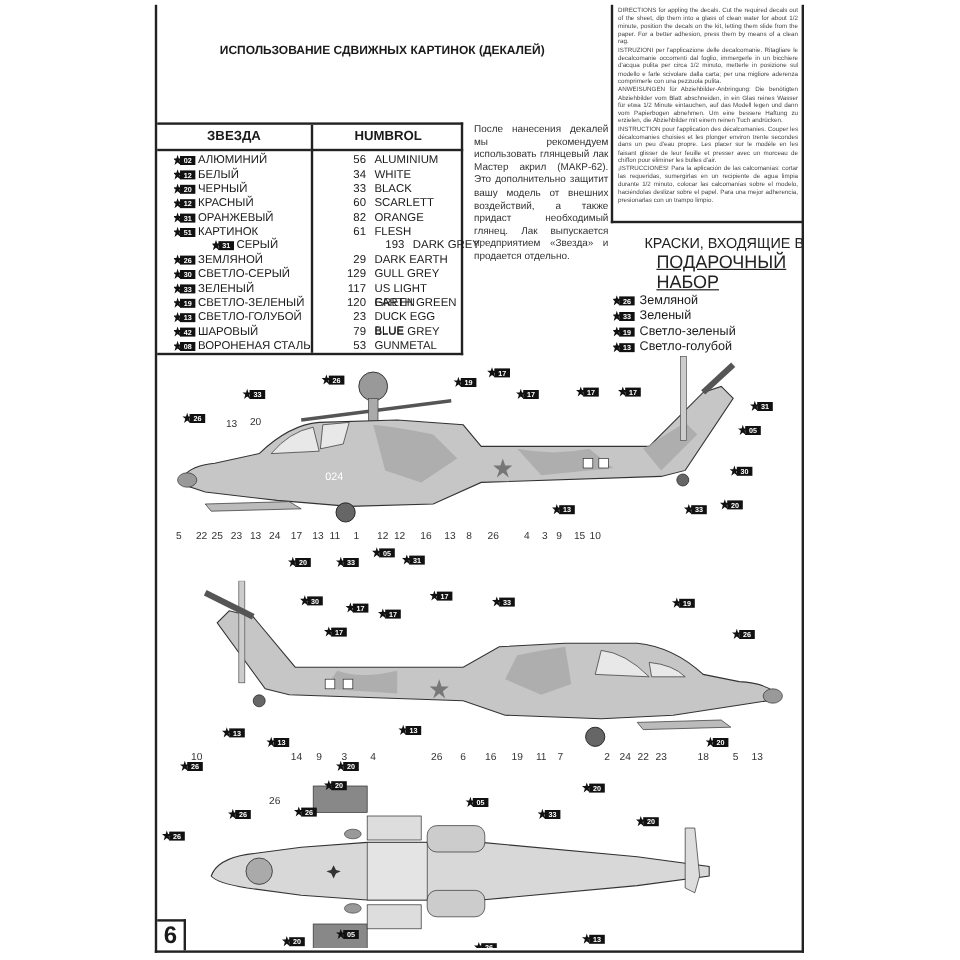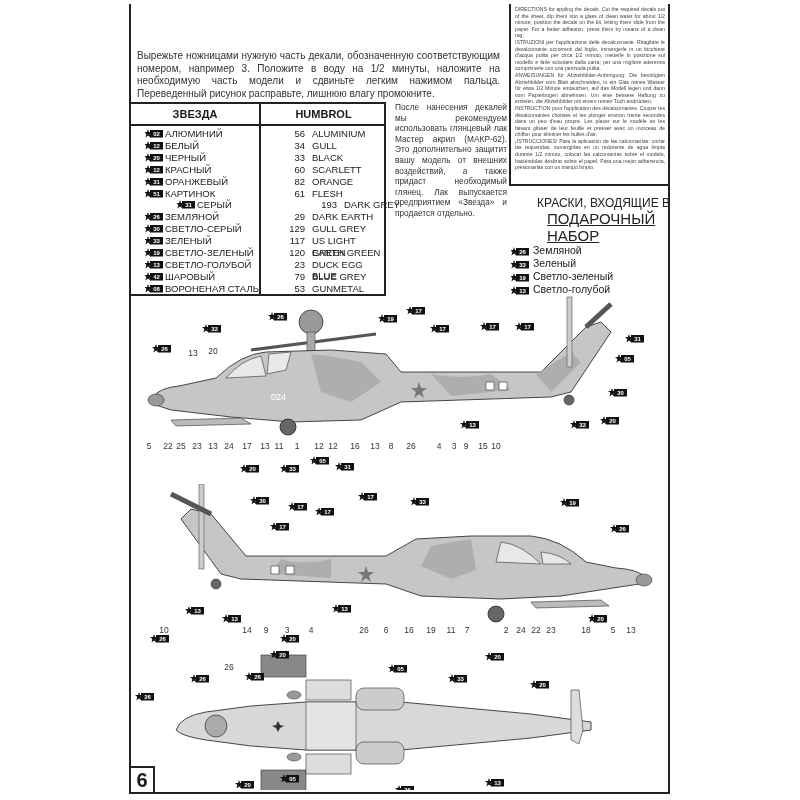--- a/index.html
+++ b/index.html
@@ -33,21 +33,21 @@
   .page-num { position:absolute; left:0; bottom:0; width:24px; height:26px; border-top:2px solid #222; border-right:2px solid #222; box-sizing:border-box; font-size:20px; font-weight:bold; text-align:center; line-height:24px; }
   svg text { font-family:"Liberation Sans", sans-serif; }
 </style>
 </head>
 <body>
 
 <div class="page">
 
 
   <div class="decal-box">
-    <p>Вырежьте ножницами нужную часть декали, обозначенную соответствующим номером, например 3. Положите в воду на 1/2 минуты, наложите на необходимую часть модели и сдвиньте легким нажимом пальца. Переведенный рисунок расправьте, лишнюю влагу промокните.</p>
+    <h3>ИСПОЛЬЗОВАНИЕ СДВИЖНЫХ КАРТИНОК (ДЕКАЛЕЙ)</h3>
   </div>
 
   <div class="directions">
     <p>DIRECTIONS for appling the decals. Cut the required decals out of the sheet, dip them into a glass of clean water for about 1/2 minute, position the decals on the kit, letting them slide from the paper. For a better adhesion, press them by means of a clean rag.</p>
     <p>ISTRUZIONI per l'applicazione delle decalcomanie. Ritagliare le decalcomanie occorrenti dal foglio, immergerle in un bicchiere d'acqua pulita per circa 1/2 minuto, metterle in posizione sul modello e farle scivolare dalla carta; per una migliore aderenza comprimerle con una pezzuola pulita.</p>
     <p>ANWEISUNGEN für Abziehbilder-Anbringung: Die benötigten Abziehbilder vom Blatt abschneiden, in ein Glas reines Wasser für etwa 1/2 Minute eintauchen, auf das Modell legen und dann vom Papierbogen abnehmen. Um eine bessere Haftung zu erzielen, die Abziehbilder mit einem reinen Tuch andrücken.</p>
     <p>INSTRUCTION pour l'application des décalcomanies. Couper les décalcomanies choisies et les plonger environ trente secondes dans un peu d'eau propre. Les placer sur le modèle en les faisant glisser de leur feuille et presser avec un morceau de chiffon pour éliminer les bulles d'air.</p>
     <p>¡ISTRUCCIONES! Para la aplicación de las calcomanías: cortar las requeridas, sumergirlas en un recipiente de agua limpia durante 1/2 minuto, colocar las calcomanías sobre el modelo, haciéndolas deslizar sobre el papel. Para una mejor adherencia, presionarlas con un trampo limpio.</p>
   </div>
 
@@ -67,21 +67,21 @@
           <span class="hname">ALUMINIUM</span>
         </div>
         <div class="paint-row" style="top: 35.9px;">
           <span class="star"><svg width="18" height="9" viewBox="0 0 18 9">
               <polygon points="3,0 4,3 7,3 4.6,5 5.6,8.5 3,6.4 0.4,8.5 1.4,5 -1,3 2,3" fill="#111"></polygon>
               <rect x="5" y="1" width="13" height="7.5" fill="#111"></rect>
               <text x="11.5" y="7" font-size="6" fill="#fff" text-anchor="middle" font-weight="bold">12</text>
             </svg></span>
           <span class="zname">БЕЛЫЙ</span>
           <span class="num">34</span>
-          <span class="hname">GULL</span>
+          <span class="hname">WHITE</span>
         </div>
         <div class="paint-row" style="top: 47.8px; padding-left: 13px;">
           <span class="star"><svg width="18" height="9" viewBox="0 0 18 9">
               <polygon points="3,0 4,3 7,3 4.6,5 5.6,8.5 3,6.4 0.4,8.5 1.4,5 -1,3 2,3" fill="#111"></polygon>
               <rect x="5" y="1" width="13" height="7.5" fill="#111"></rect>
               <text x="11.5" y="7" font-size="6" fill="#fff" text-anchor="middle" font-weight="bold">20</text>
             </svg></span>
           <span class="zname">ЧЕРНЫЙ</span>
           <span class="num">33</span>
           <span class="hname">BLACK</span>

